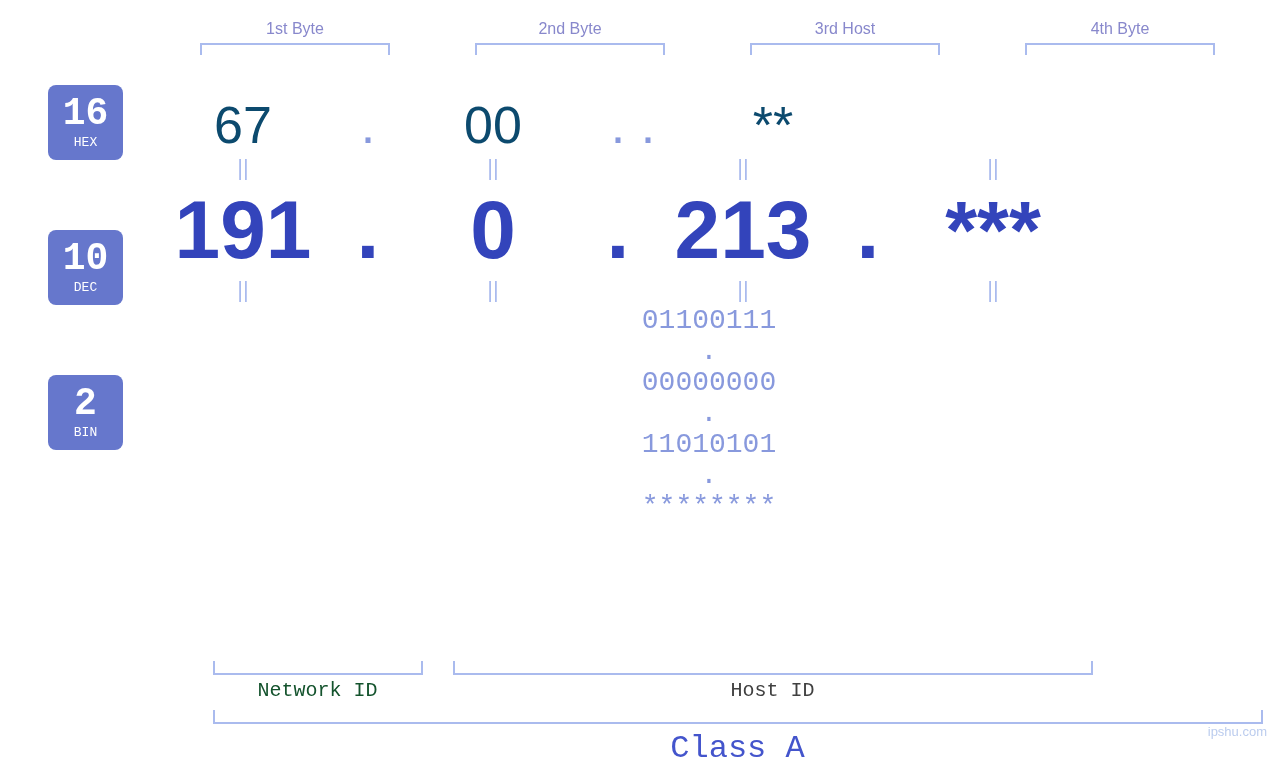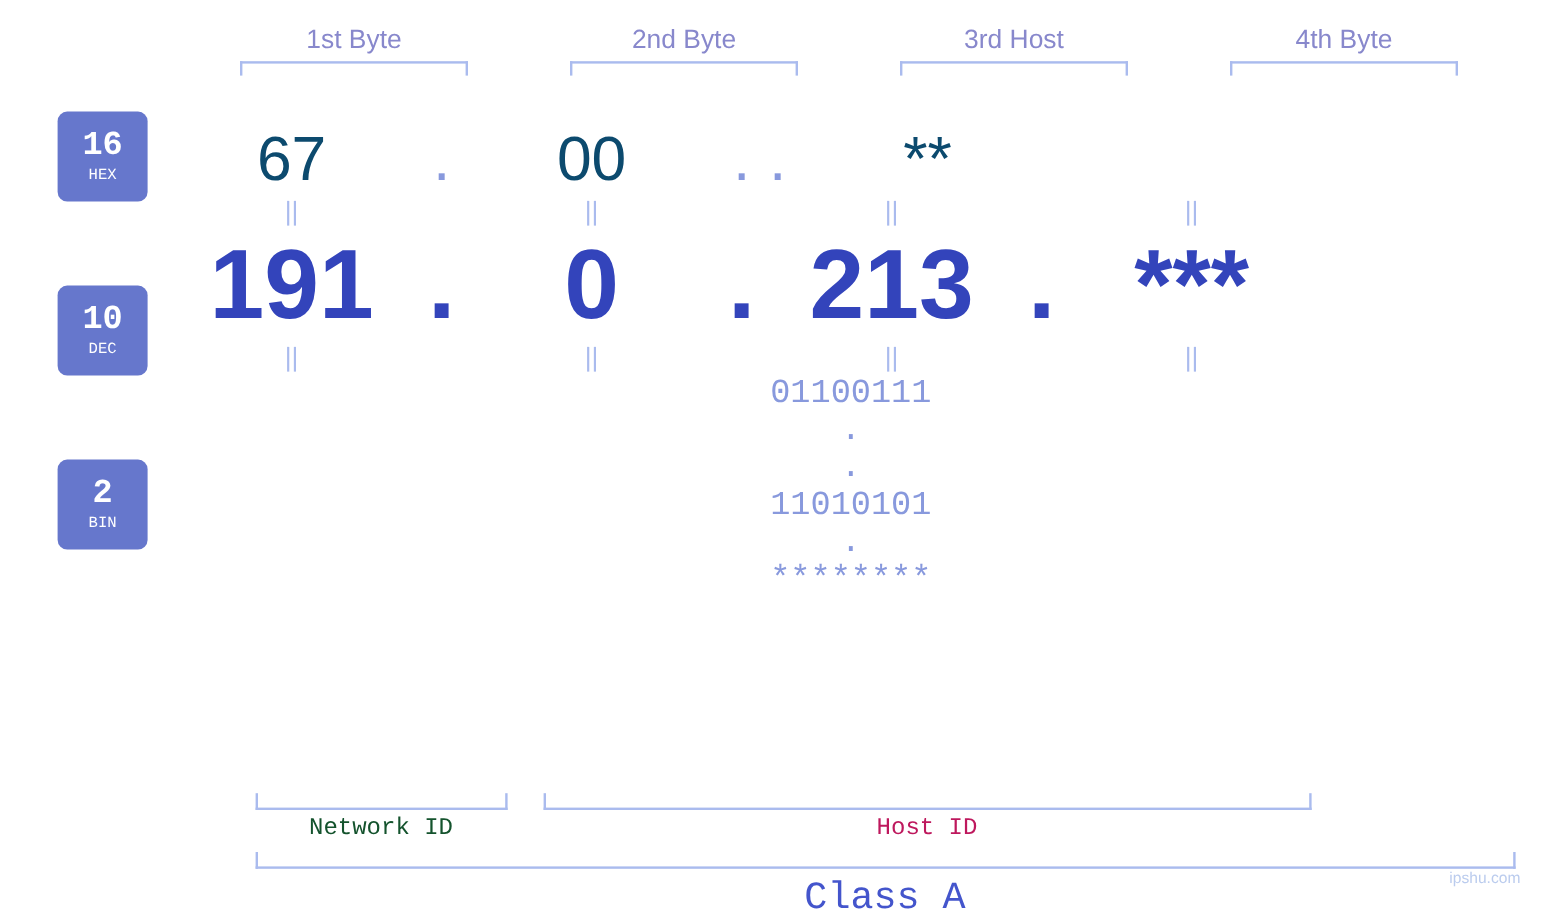--- a/index.html
+++ b/index.html
@@ -26,21 +26,21 @@
     .header-row {
       display: flex;
       width: 1100px;
       margin-left: 130px;
       margin-top: 20px;
       justify-content: space-around;
     }
 
     .byte-label {
       color: #8888cc;
-      font-size: 22px;
+      font-size: 16px;
       font-family: Arial, sans-serif;
       width: 220px;
       text-align: center;
     }
 
     
     .bracket-row {
       display: flex;
       width: 1100px;
       margin-left: 130px;
@@ -82,21 +82,21 @@
       border-radius: 8px;
       display: flex;
       flex-direction: column;
       align-items: center;
       justify-content: center;
       color: white;
       margin-bottom: 70px;
     }
 
     .badge-number {
-      font-size: 28px;
+      font-size: 38px;
       font-weight: bold;
       line-height: 1;
     }
 
     .badge-label {
       font-size: 13px;
       font-weight: normal;
       margin-top: 2px;
     }
 
@@ -223,21 +223,21 @@
       width: 210px;
       text-align: center;
       color: #14532d;
       font-size: 20px;
       font-family: 'Courier New', monospace;
     }
 
     .host-id-label {
       width: 640px;
       text-align: center;
-      color: #be185d;
+      color: #404040;
       font-size: 20px;
       font-family: 'Courier New', monospace;
       margin-left: 30px;
     }
 
     
     .class-section {
       width: 1050px;
       margin-left: 190px;
       margin-top: 8px;
@@ -366,20 +366,23 @@
         <div class="equals-cell">||</div>
         <div class="equals-dot-spacer"></div>
         <div class="equals-cell">||</div>
       </div>
 
       <div class="data-row row-bin">
         <div class="cell">
           <span class="bin-value">01100111</span>
         </div>
         <div class="dot dot-bin">.</div>
+        <div class="cell">
+          <span class="bin-value">00000000</span>
+        </div>
         <div class="dot dot-bin">.</div>
         <div class="cell">
           <span class="bin-value">11010101</span>
         </div>
         <div class="dot dot-bin">.</div>
         <div class="cell">
           <span class="bin-value">********</span>
         </div>
       </div>
 

